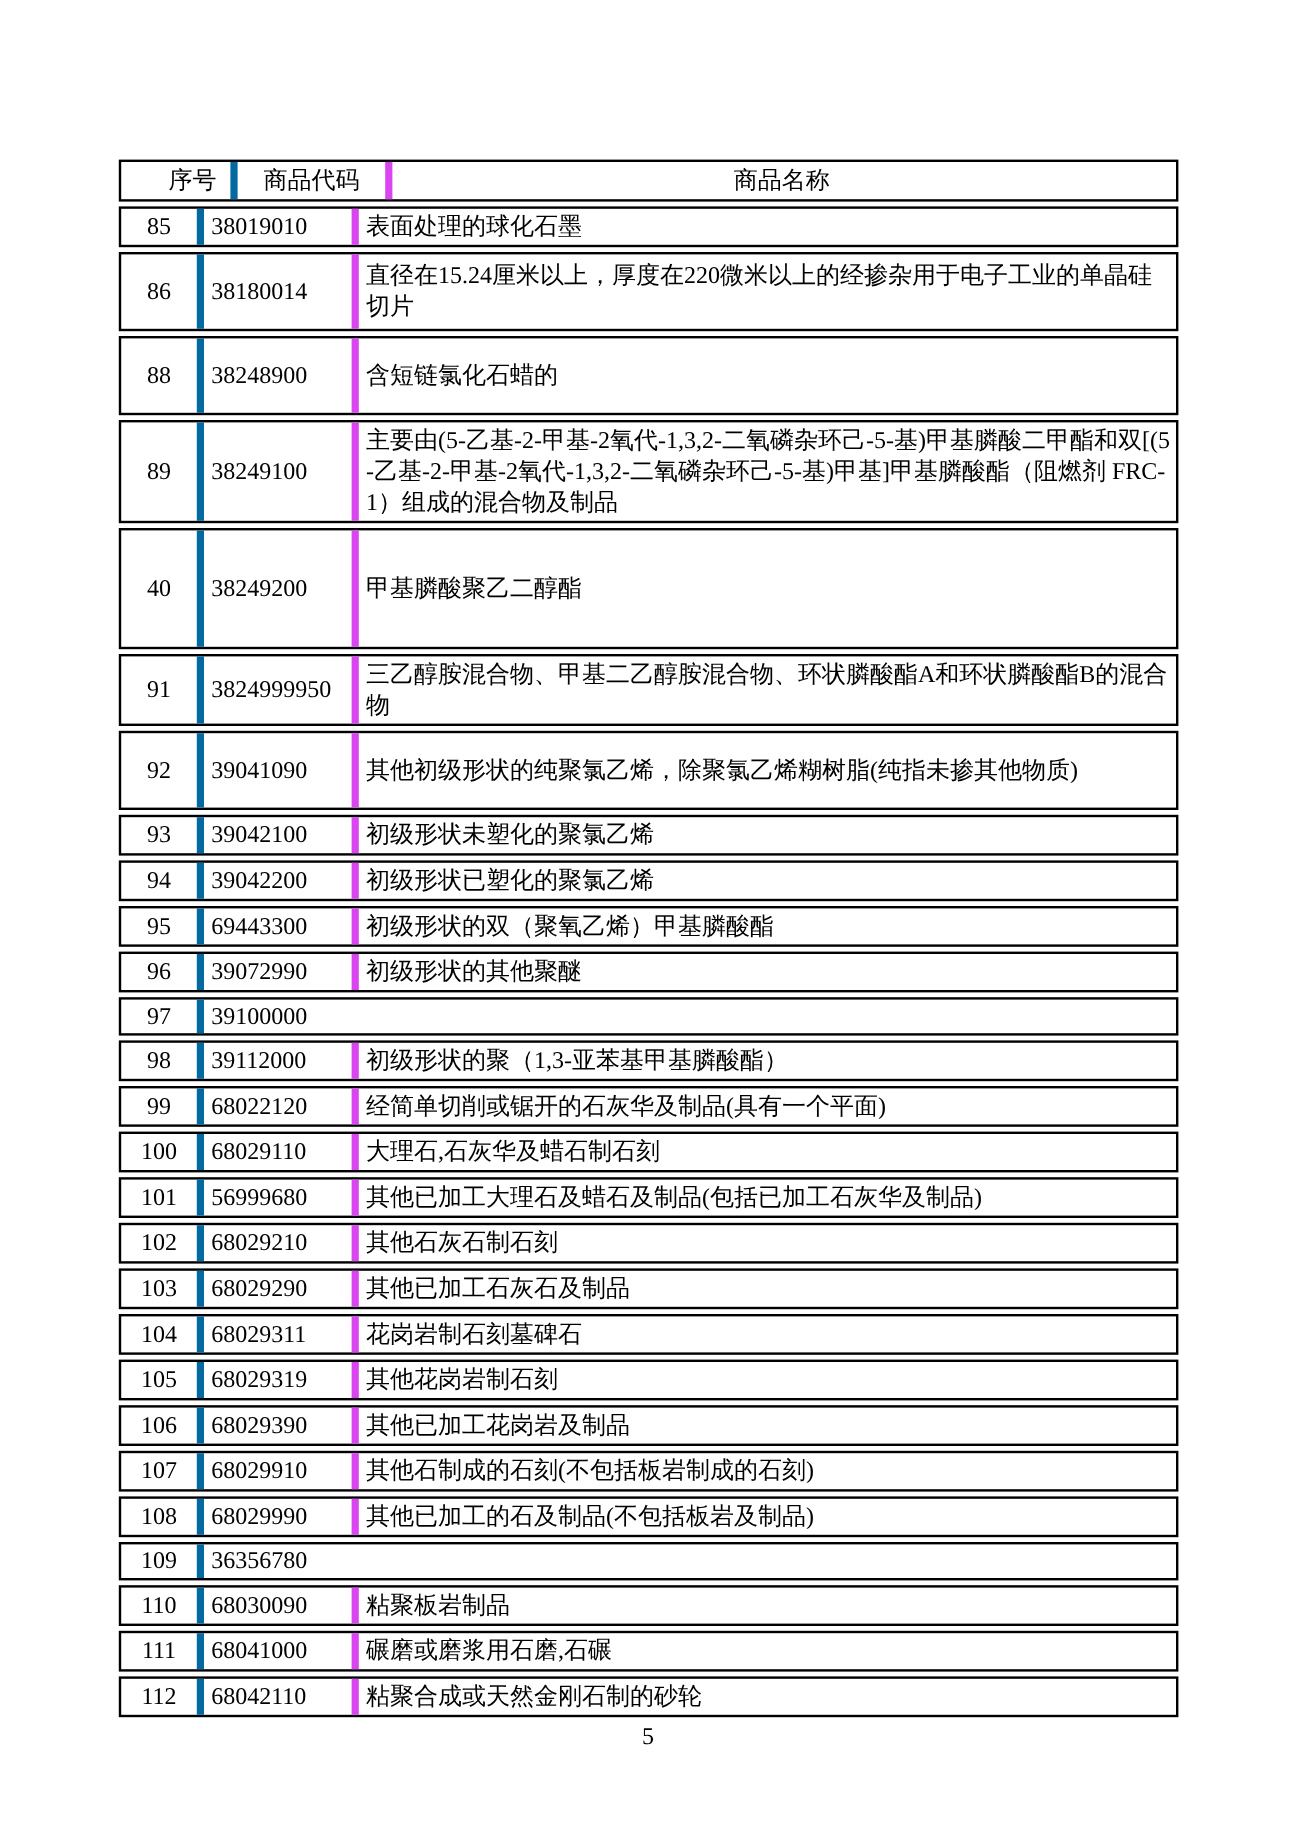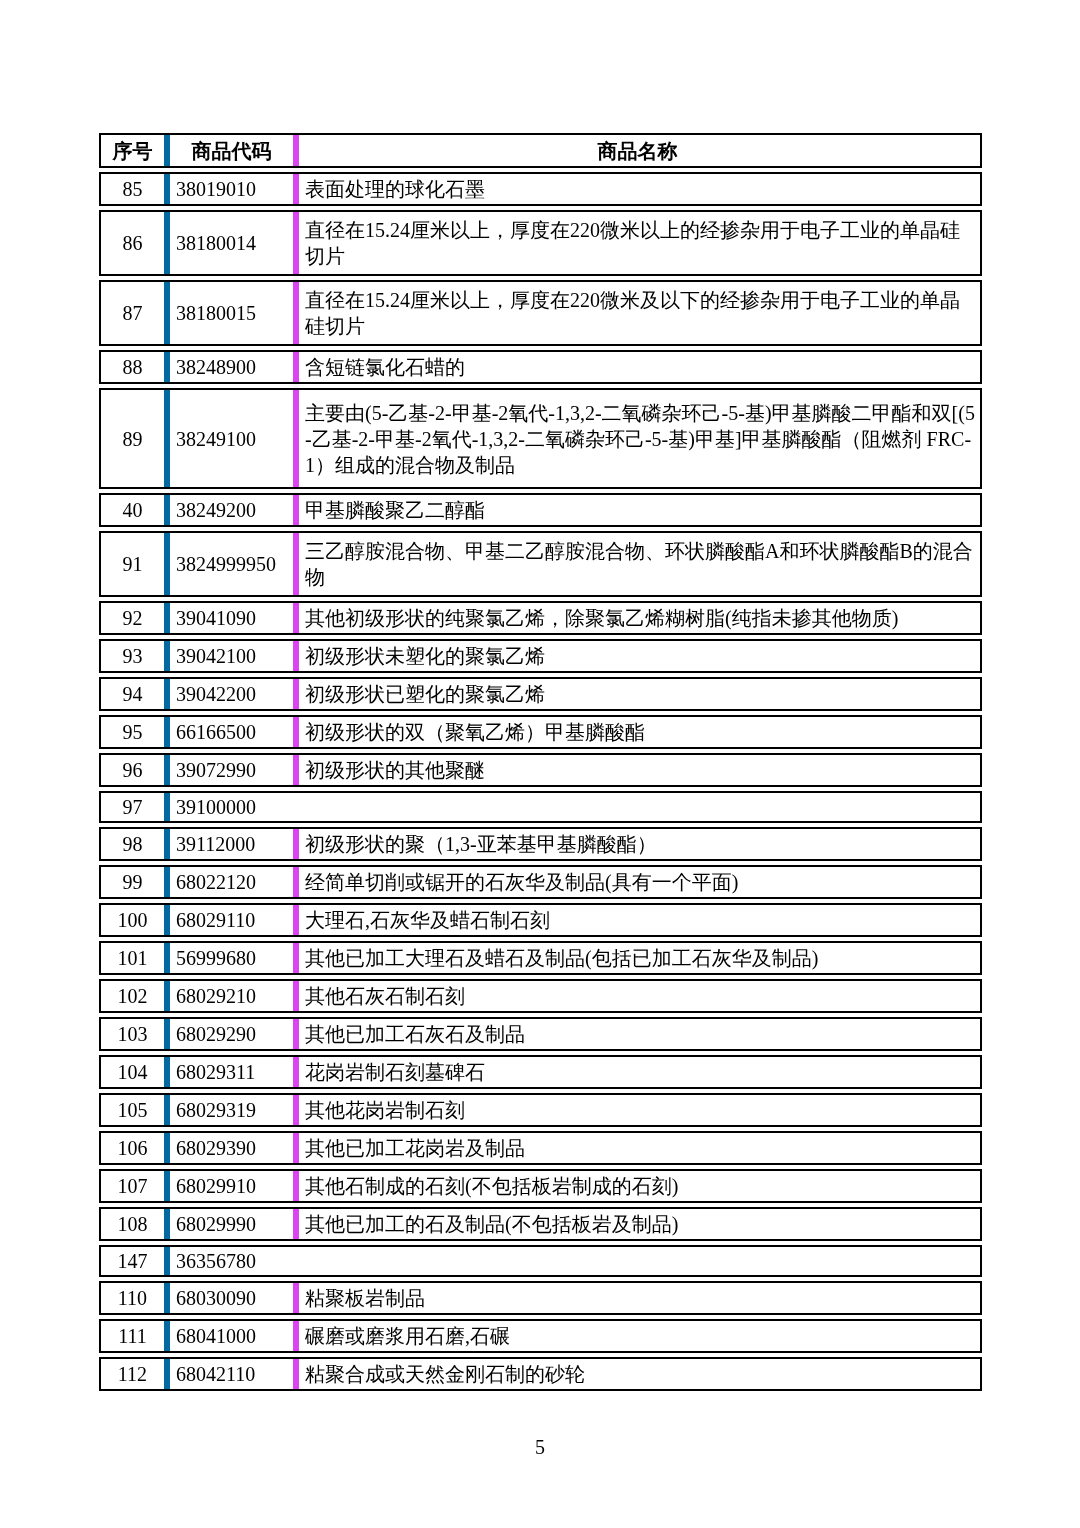--- a/index.html
+++ b/index.html
@@ -47,21 +47,22 @@
     padding-left: 6px;
   }
   .c3 {
     flex: 1 1 auto;
     border-left: 6px solid #d946ef;
     padding: 2px 4px 2px 6px;
     word-break: break-all;
   }
   .header-row {
     min-height: 35px;
-    font-weight: bold;
+    font-weight: normal;
+    padding-left: 28px;
   }
   .header-row .c2, .header-row .c3 {
     justify-content: center;
     padding-left: 0;
   }
   #rows .trow { min-height: 32px; }
   
   #rows .trow:nth-child(2),
   #rows .trow:nth-child(3),
   #rows .trow:nth-child(7) { min-height: 66px; }
@@ -90,25 +91,20 @@
         <div class="cell c1">85</div>
         <div class="cell c2">38019010</div>
         <div class="cell c3">表面处理的球化石墨</div>
       </div>
       <div class="trow">
         <div class="cell c1">86</div>
         <div class="cell c2">38180014</div>
         <div class="cell c3">直径在15.24厘米以上，厚度在220微米以上的经掺杂用于电子工业的单晶硅切片</div>
       </div>
       <div class="trow">
-        <div class="cell c1">87</div>
-        <div class="cell c2">38180015</div>
-        <div class="cell c3">直径在15.24厘米以上，厚度在220微米及以下的经掺杂用于电子工业的单晶硅切片</div>
-      </div>
-      <div class="trow">
         <div class="cell c1">88</div>
         <div class="cell c2">38248900</div>
         <div class="cell c3">含短链氯化石蜡的</div>
       </div>
       <div class="trow">
         <div class="cell c1">89</div>
         <div class="cell c2">38249100</div>
         <div class="cell c3">主要由(5-乙基-2-甲基-2氧代-1,3,2-二氧磷杂环己-5-基)甲基膦酸二甲酯和双[(5-乙基-2-甲基-2氧代-1,3,2-二氧磷杂环己-5-基)甲基]甲基膦酸酯（阻燃剂 FRC-1）组成的混合物及制品</div>
       </div>
       <div class="trow">
@@ -131,21 +127,21 @@
         <div class="cell c2">39042100</div>
         <div class="cell c3">初级形状未塑化的聚氯乙烯</div>
       </div>
       <div class="trow">
         <div class="cell c1">94</div>
         <div class="cell c2">39042200</div>
         <div class="cell c3">初级形状已塑化的聚氯乙烯</div>
       </div>
       <div class="trow">
         <div class="cell c1">95</div>
-        <div class="cell c2">66166500</div>
+        <div class="cell c2">69443300</div>
         <div class="cell c3">初级形状的双（聚氧乙烯）甲基膦酸酯</div>
       </div>
       <div class="trow">
         <div class="cell c1">96</div>
         <div class="cell c2">39072990</div>
         <div class="cell c3">初级形状的其他聚醚</div>
       </div>
       <div class="trow">
         <div class="cell c1">97</div>
         <div class="cell c2">39100000</div>
@@ -199,21 +195,21 @@
         <div class="cell c1">107</div>
         <div class="cell c2">68029910</div>
         <div class="cell c3">其他石制成的石刻(不包括板岩制成的石刻)</div>
       </div>
       <div class="trow">
         <div class="cell c1">108</div>
         <div class="cell c2">68029990</div>
         <div class="cell c3">其他已加工的石及制品(不包括板岩及制品)</div>
       </div>
       <div class="trow">
-        <div class="cell c1">147</div>
+        <div class="cell c1">109</div>
         <div class="cell c2">36356780</div>
       </div>
       <div class="trow">
         <div class="cell c1">110</div>
         <div class="cell c2">68030090</div>
         <div class="cell c3">粘聚板岩制品</div>
       </div>
       <div class="trow">
         <div class="cell c1">111</div>
         <div class="cell c2">68041000</div>

